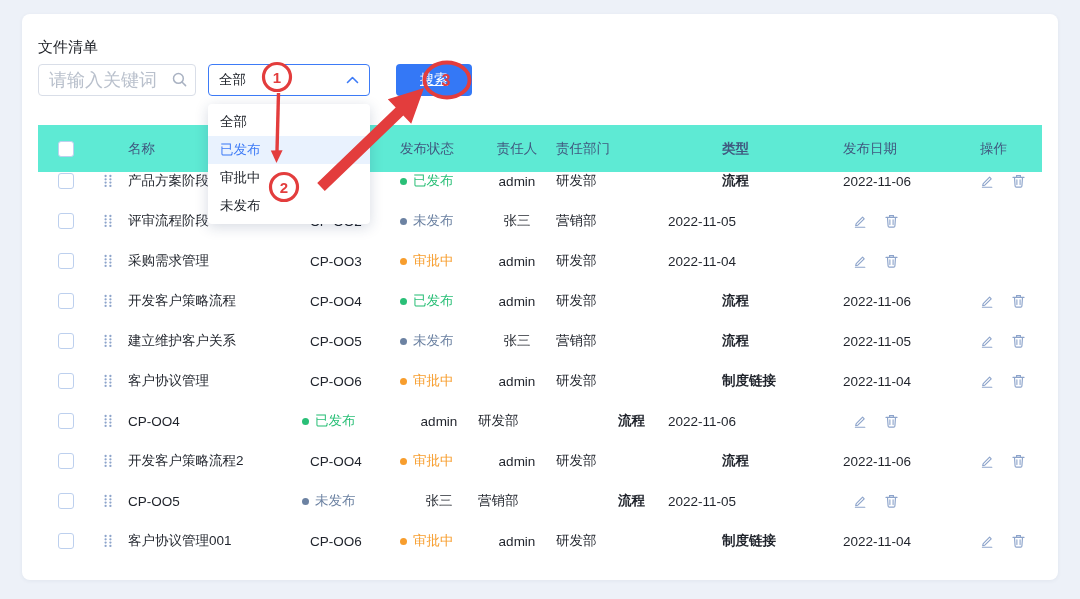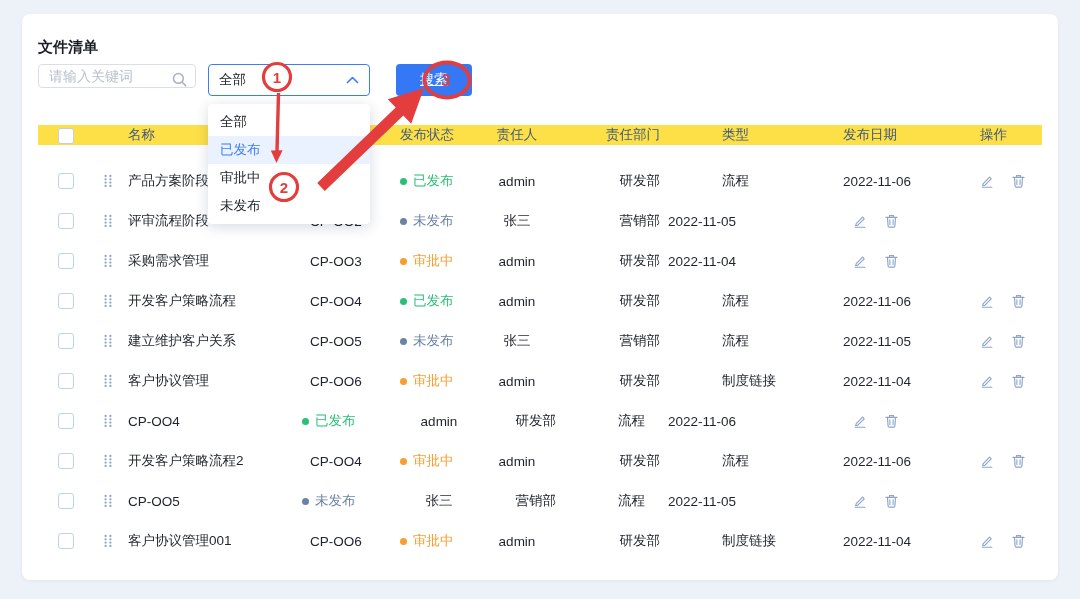--- a/index.html
+++ b/index.html
@@ -2,62 +2,62 @@
 <html><head>
 <meta charset="utf-8">
 <style>
   * { margin:0; padding:0; box-sizing:border-box; }
   html,body { width:1080px; height:599px; }
   body { font-family:"Liberation Sans","DejaVu Sans",sans-serif; background:#edf1f8; position:relative; overflow:hidden; }
 
   .card { position:absolute; left:22px; top:14px; width:1036px; height:566px;
           background:#fff; border-radius:8px; box-shadow:0 1px 4px rgba(31,56,88,.06); padding:0 16px; }
 
-  .card-title { margin-top:24px; font-size:15px; font-weight:bold; color:#1b1e24; }
+  .card-title { margin-top:24px; font-size:15px; font-weight:normal; color:#1b1e24; }
 
   .toolbar { position:absolute; left:16px; top:50px; right:16px; height:32px; }
   .search-box { position:absolute; left:0; top:0; width:158px; height:32px; }
-  .search-input { width:158px; height:24px; border:1px solid #d9dee8; border-radius:4px;
-                  padding:0 30px 0 10px; font-size:14px; color:#333; outline:none;
+  .search-input { width:158px; height:32px; border:1px solid #d9dee8; border-radius:4px;
+                  padding:0 30px 0 10px; font-size:18px; color:#333; outline:none;
                   font-family:"Liberation Sans","DejaVu Sans",sans-serif; }
   .search-input::placeholder { color:#b9c0cc; }
   .search-box svg { position:absolute; right:9px; top:8px; }
 
   .select { position:absolute; left:170px; top:0; width:162px; height:32px; border:1px solid #3d7bf7;
             border-radius:4px; background:#fff; display:flex; align-items:center;
             justify-content:space-between; padding:0 10px; font-size:13.5px; color:#23272e; cursor:pointer; }
 
   .btn-primary { position:absolute; left:358px; top:0; width:76px; height:32px; background:#3478f6;
                  color:#fff; border:none; border-radius:4px; font-size:14px; cursor:pointer;
                  font-family:"Liberation Sans","DejaVu Sans",sans-serif;text-decoration:underline; }
 
   .dropdown-panel { position:absolute; left:186px; top:90px; width:162px; z-index:5;
                     background:#fff; border-radius:4px; padding:4px 0;
                     box-shadow:0 3px 14px rgba(27,49,92,.18); }
   .dd-option { height:28px; line-height:28px; padding:0 12px; font-size:13.5px; color:#23272e; cursor:pointer; }
   .dd-option.selected { background:#e9f2fe; color:#3e7bf6; }
 
   .thead, .row { display:grid; grid-template-columns:58px 24px 182px 98px 78px 78px 104px 175px 127px 1fr;
                  align-items:center; }
-  .thead { position:absolute; left:16px; right:16px; top:111px; height:20px; background:#fde047; }
+  .thead { position:absolute; left:16px; right:16px; top:111px; height:47px; background:#5eead4; }
   .th { font-size:13.5px; color:#40587f; font-weight:500; }
   .tbody { position:absolute; left:16px; right:8px; top:147px; }
   .row { height:40px; font-size:13.5px; color:#1f232b; }
 
   .c-check { padding-left:20px; }
   .checkbox { display:inline-block; width:16px; height:16px; border:1.5px solid #bdd0ee;
               border-radius:3px; background:#fff; cursor:pointer; vertical-align:middle; }
   .c-drag { display:flex; align-items:center; justify-content:center; }
   .c-name { padding-left:8px; }
   .c-code { padding-left:8px; }
   .c-status { display:flex; align-items:center;text-align:center; }
   .dot { width:7px; height:7px; border-radius:50%; margin-right:6px; flex:none; }
   .c-person { text-align:center; }
-  .c-dept { text-align:right; }
-  .c-type { padding-left:62px; }
+  .c-dept { text-align:left; }
+  .c-type { padding-left:62px;font-weight:bold; }
   .c-date { padding-left:8px; }
   .c-ops { padding-left:18px; display:flex; align-items:center; gap:18px; }
   .op { display:inline-flex; cursor:pointer; }
 
   .published .dot { background:#2abf77; }   .published .st { color:#2abf77; }
   .unpublished .dot { background:#6c82a2; } .unpublished .st { color:#6c82a2; }
   .pending .dot { background:#f79d2d; }     .pending .st { color:#f79d2d; }
 
   .annot { position:absolute; left:0; top:0; z-index:10; pointer-events:none; }
   .annot text { font-family:"Liberation Sans","DejaVu Sans",sans-serif; font-weight:bold; fill:#e33d3d; }

